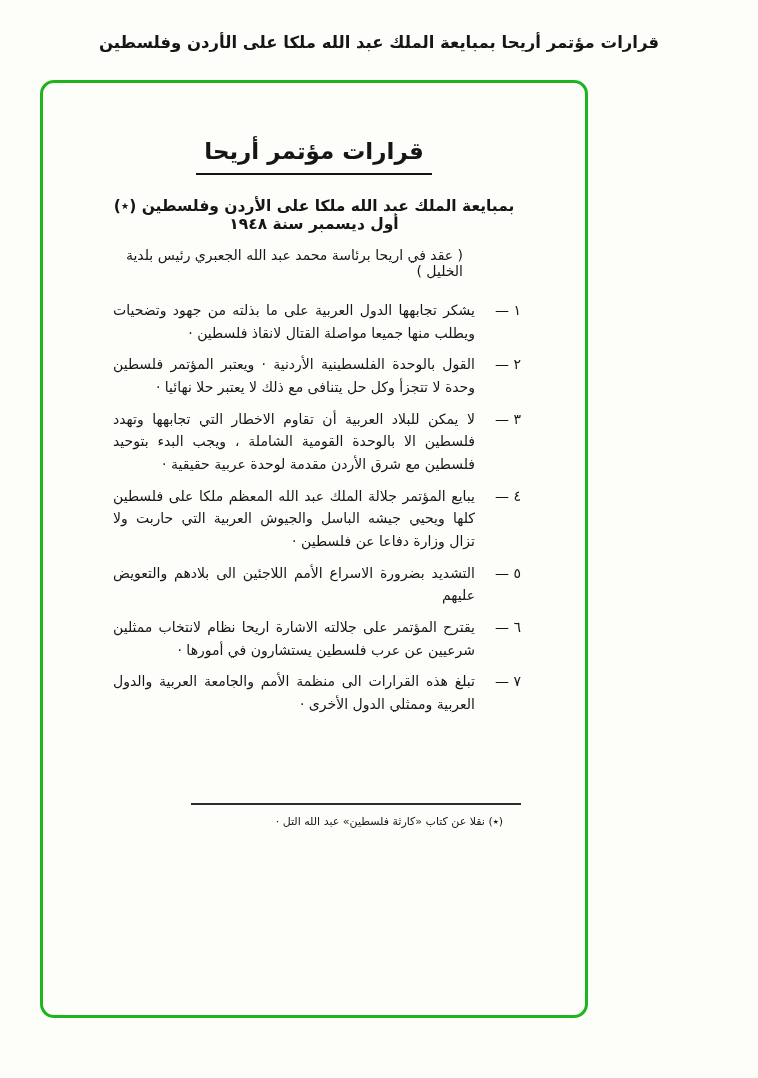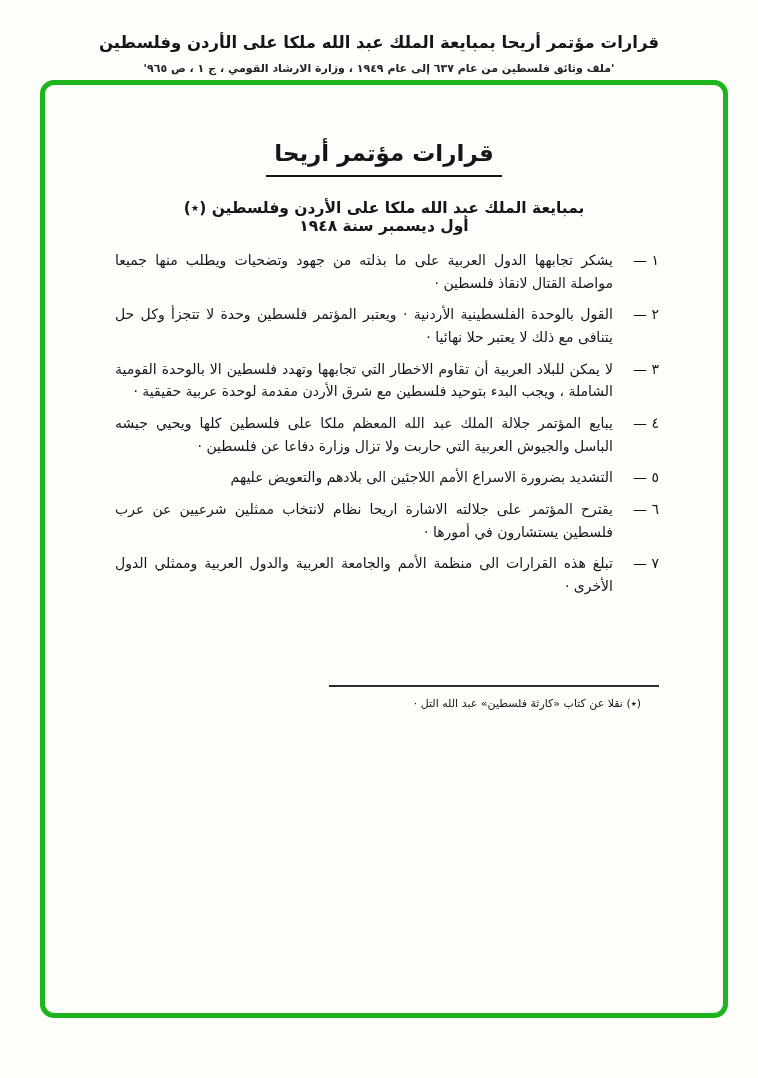--- a/index.html
+++ b/index.html
@@ -12,22 +12,22 @@
   .page { position:relative; width:758px; height:1078px; direction:rtl; overflow:hidden; }
 
   
   .page-header { text-align:center; padding-top:33px; }
   .ph-title { font-size:16.5px; font-weight:bold; letter-spacing:0.2px; }
   .ph-source { font-size:11px; font-weight:bold; margin-top:10px; color:#222; }
 
   
   .frame {
     position:absolute; left:40px; top:80px;
-    width:688px; height:938px;
-    border:5px solid #0f172a;
+    width:548px; height:938px;
+    border:3px solid #0f172a;
     border-radius:14px;
     background:transparent;
   }
 
   .doc { padding:55px 64px 0 64px; height:100%; }
 
   .doc-title { text-align:center; margin-bottom:22px; }
   .doc-title span {
     display:inline-block;
     font-size:23px; font-weight:bold;
@@ -52,34 +52,34 @@
   .footnote-rule { border-top:2px solid #2c2c2c; margin-bottom:10px; }
   .footnote-text-wrap { padding-right:18px; display:block; }
 </style>
 </head>
 <body>
 
 <div class="page">
 
   <header class="page-header">
     <div class="ph-title">قرارات مؤتمر أريحا بمبايعة الملك عبد الله ملكا على الأردن وفلسطين</div>
-    <div class="ph-source">'ملف وثائق فلسطين من عام ٦٣٧ إلى عام ١٩٤٩ ، وزارة الارشاد القومي ، ج ١ ، ص ٩٦٥'</div>
   </header>
 
   <div class="frame" style="border-color: rgb(29, 180, 29);">
     <div class="doc">
 
       <div class="doc-title">
         <span>قرارات مؤتمر أريحا</span>
       </div>
 
       <div class="doc-subtitle">بمبايعة الملك عبد الله ملكا على الأردن وفلسطين (٭)</div>
 
       <div class="doc-date">أول ديسمبر سنة ١٩٤٨</div>
 
+      <div class="preamble">( عقد في اريحا برئاسة محمد عبد الله الجعبري رئيس بلدية الخليل )</div>
 
       <div class="items">
 
         <div class="item">
           <span class="item-number">١ —</span>
           <span class="item-text">يشكر تجابهها الدول العربية على ما بذلته من جهود وتضحيات ويطلب منها جميعا مواصلة القتال لانقاذ فلسطين ·</span>
         </div>
 
         <div class="item">
           <span class="item-number">٢ —</span>

